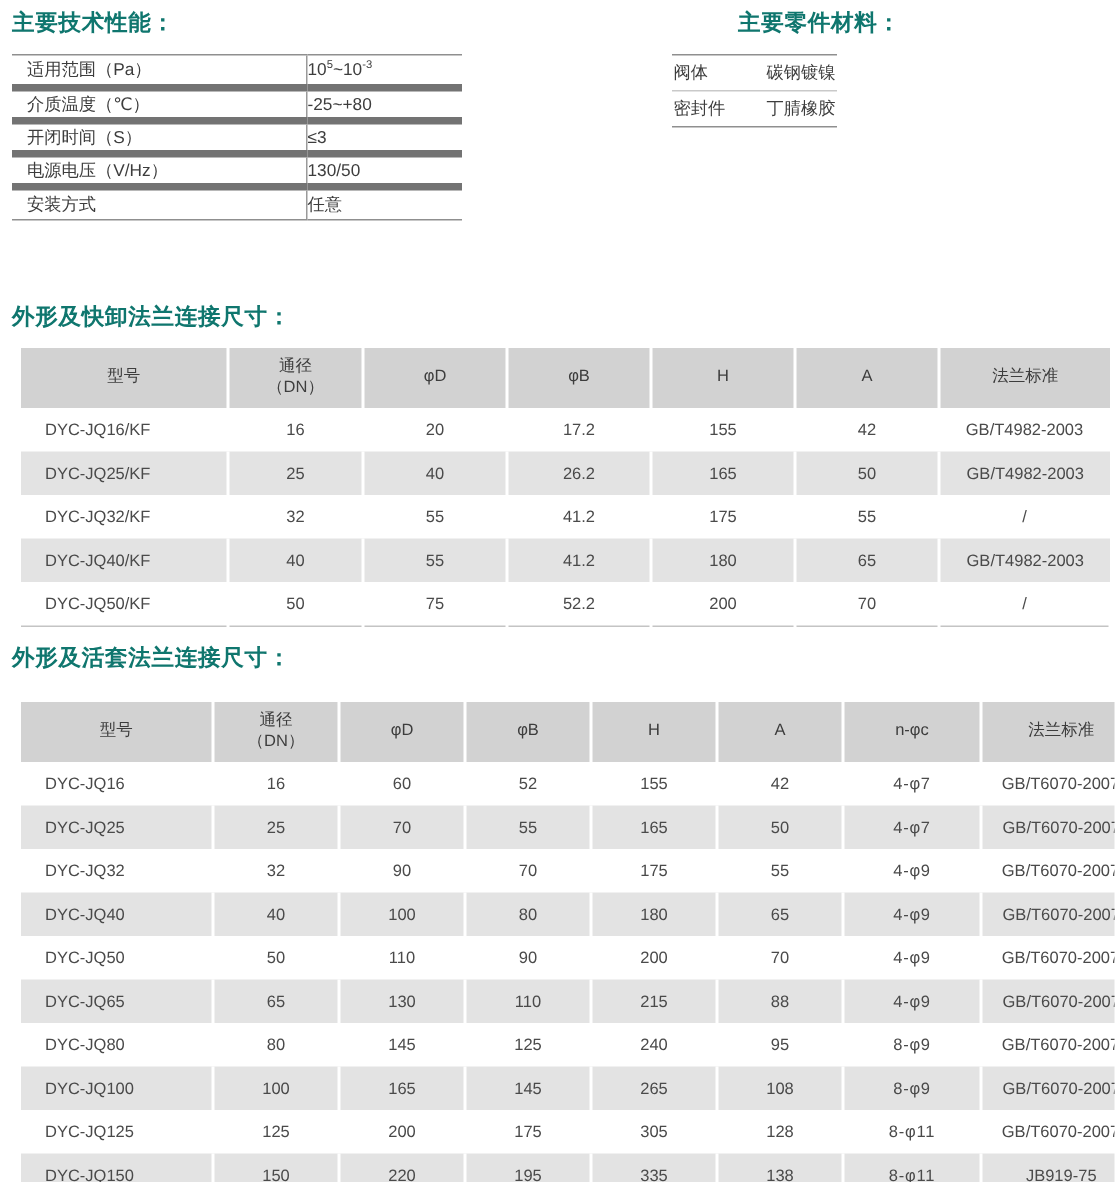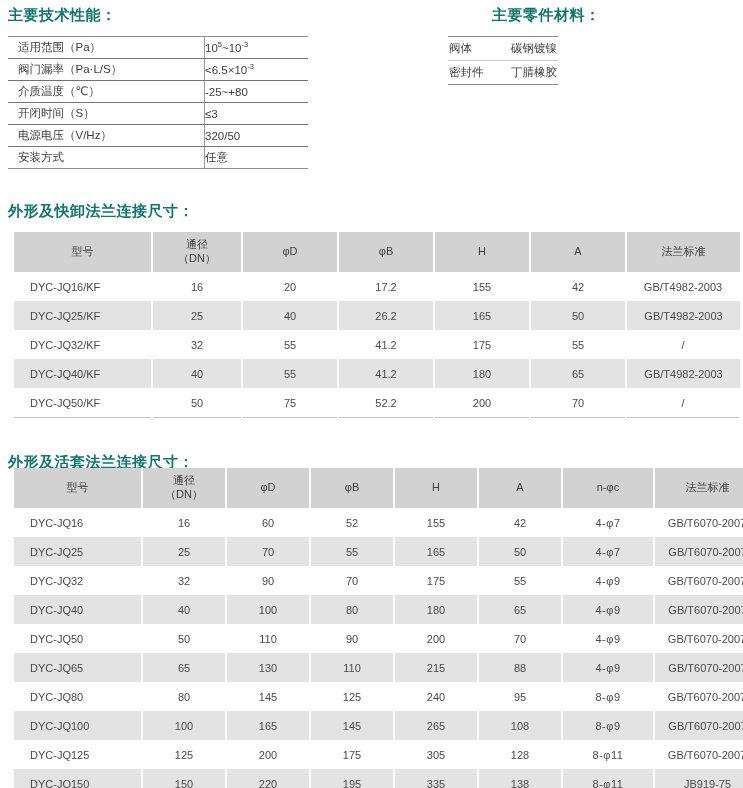--- a/index.html
+++ b/index.html
@@ -33,21 +33,21 @@
     top: 36px;
     width: 300px;
     border-collapse: collapse;
     font-size: 11.5px;
     color: #3d3d3d;
   }
   .spec-table tr {
     height: 22px;
   }
   .spec-table td {
-    border-bottom: 1px solid #737373;
+    border-bottom: 5px solid #737373;
     padding: 0 0 0 10px;
     vertical-align: middle;
     white-space: nowrap;
   }
   .spec-table tr:first-child td {
     border-top: 1px solid #8f8f8f;
   }
   .spec-table tr:last-child td {
     border-bottom: 1px solid #8f8f8f;
   }
@@ -155,43 +155,39 @@
 </style>
 </head>
 <body>
 
 <div class="section-heading" style="left:8px; top:6px;">主要技术性能：</div>
 
 <div class="section-heading" style="left:448px; top:6px;margin-left:44px;">主要零件材料：</div>
 
 <div class="section-heading" style="left:8px; top:202px;">外形及快卸法兰连接尺寸：</div>
 
-<div class="section-heading" style="left:8px; top:429px;margin-top:24px;">外形及活套法兰连接尺寸：</div>
+<div class="section-heading" style="left:8px; top:429px;">外形及活套法兰连接尺寸：</div>
 
 <table class="spec-table">
   <tbody>
       <tr>
         <td class="label">适用范围（Pa）</td>
         <td class="value">10<sup>5</sup>~10<sup>-3</sup></td>
       </tr>
       <tr>
-        <td class="label">阀门漏率（Pa·L/S）</td>
-        <td class="value">&lt;6.5×10<sup>-3</sup></td>
-      </tr>
-      <tr>
         <td class="label">介质温度（℃）</td>
         <td class="value">-25~+80</td>
       </tr>
       <tr>
         <td class="label">开闭时间（S）</td>
         <td class="value">≤3</td>
       </tr>
       <tr>
         <td class="label">电源电压（V/Hz）</td>
-        <td class="value">320/50</td>
+        <td class="value">130/50</td>
       </tr>
       <tr>
         <td class="label">安装方式</td>
         <td class="value">任意</td>
       </tr>
     </tbody>
 </table>
 
 <table class="material-table">
   <tbody>

